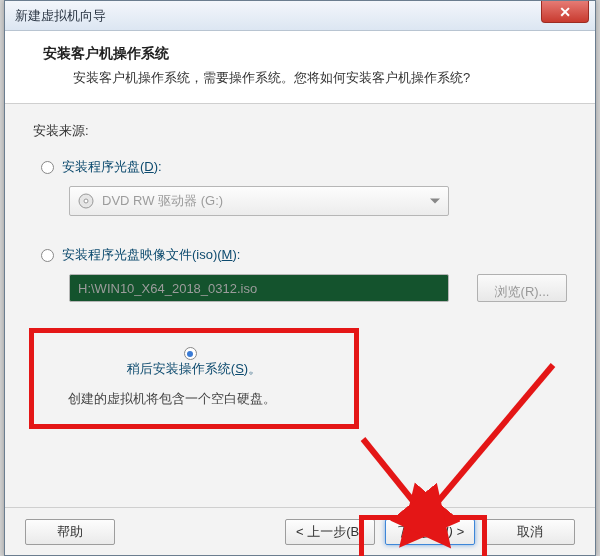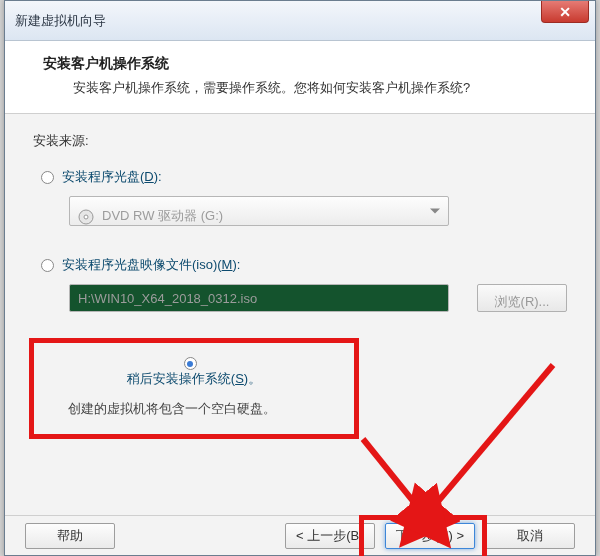--- a/index.html
+++ b/index.html
@@ -14,21 +14,21 @@
   }
   .window {
     position: absolute;
     left: 4px; top: 0;
     width: 592px; height: 556px;
     background: #fff;
     border: 1px solid #6b7d8f;
     box-shadow: 0 0 6px rgba(0,0,0,0.3);
   }
   .titlebar {
-    height: 40px;
+    height: 30px;
     background: linear-gradient(#f3f6fb, #dce6f2);
     border-bottom: 1px solid #b8c4d1;
     display: flex;
     align-items: center;
     padding: 0 12px 0 10px;
     position: relative;
   }
   .titlebar .title { color: #2b3644; font-size: 13px; }
   .close-btn {
     position: absolute;
@@ -86,21 +86,21 @@
   .option-label { color: #0c4a6e; }
   .option-label .ul { text-decoration: underline; }
   .dropdown {
     margin: 6px 0 30px 36px;
     width: 380px;
     height: 30px;
     background: linear-gradient(#fdfdfd, #ececec);
     border: 1px solid #b6b6b6;
     border-radius: 2px;
     display: flex;
-    align-items: flex-end;
+    align-items: center;
     padding: 0 8px;
     color: #808080;
     position: relative;
   }
   .dropdown.disabled { color: #9c9c9c; }
   .dvd-icon {
     width: 16px; height: 16px;
     margin-right: 8px;
     flex-shrink: 0;
   }
@@ -143,21 +143,21 @@
     width: 330px;
   }
   .hint-text {
     margin-top: 12px;
     padding-left: 18px;
     color: #444;
   }
   .footer {
     position: absolute;
     left: 0; right: 0; bottom: 0;
-    height: 40px;
+    height: 48px;
     background: #f3f3f3;
     border-top: 1px solid #cfcfcf;
     display: flex;
     align-items: center;
     padding: 0 20px;
     gap: 10px;
   }
   .footer .spacer { flex: 1; }
   .btn {
     min-width: 90px;
@@ -166,20 +166,21 @@
     background: linear-gradient(#fdfdfd,#eaeaea);
     border-radius: 2px;
     display: flex; align-items: center; justify-content: center;
     color: #333;
     font-size: 13px;
     padding: 0 10px;
   }
   .btn.primary {
     border: 1px solid #3d86d8;
     box-shadow: 0 0 5px rgba(61,134,216,0.7);
+    font-style: italic;
   }
   .next-highlight {
     position: absolute;
     border: 5px solid #e41616;
     pointer-events: none;
   }
   .arrow-svg {
     position: absolute;
     pointer-events: none;
     overflow: visible;

